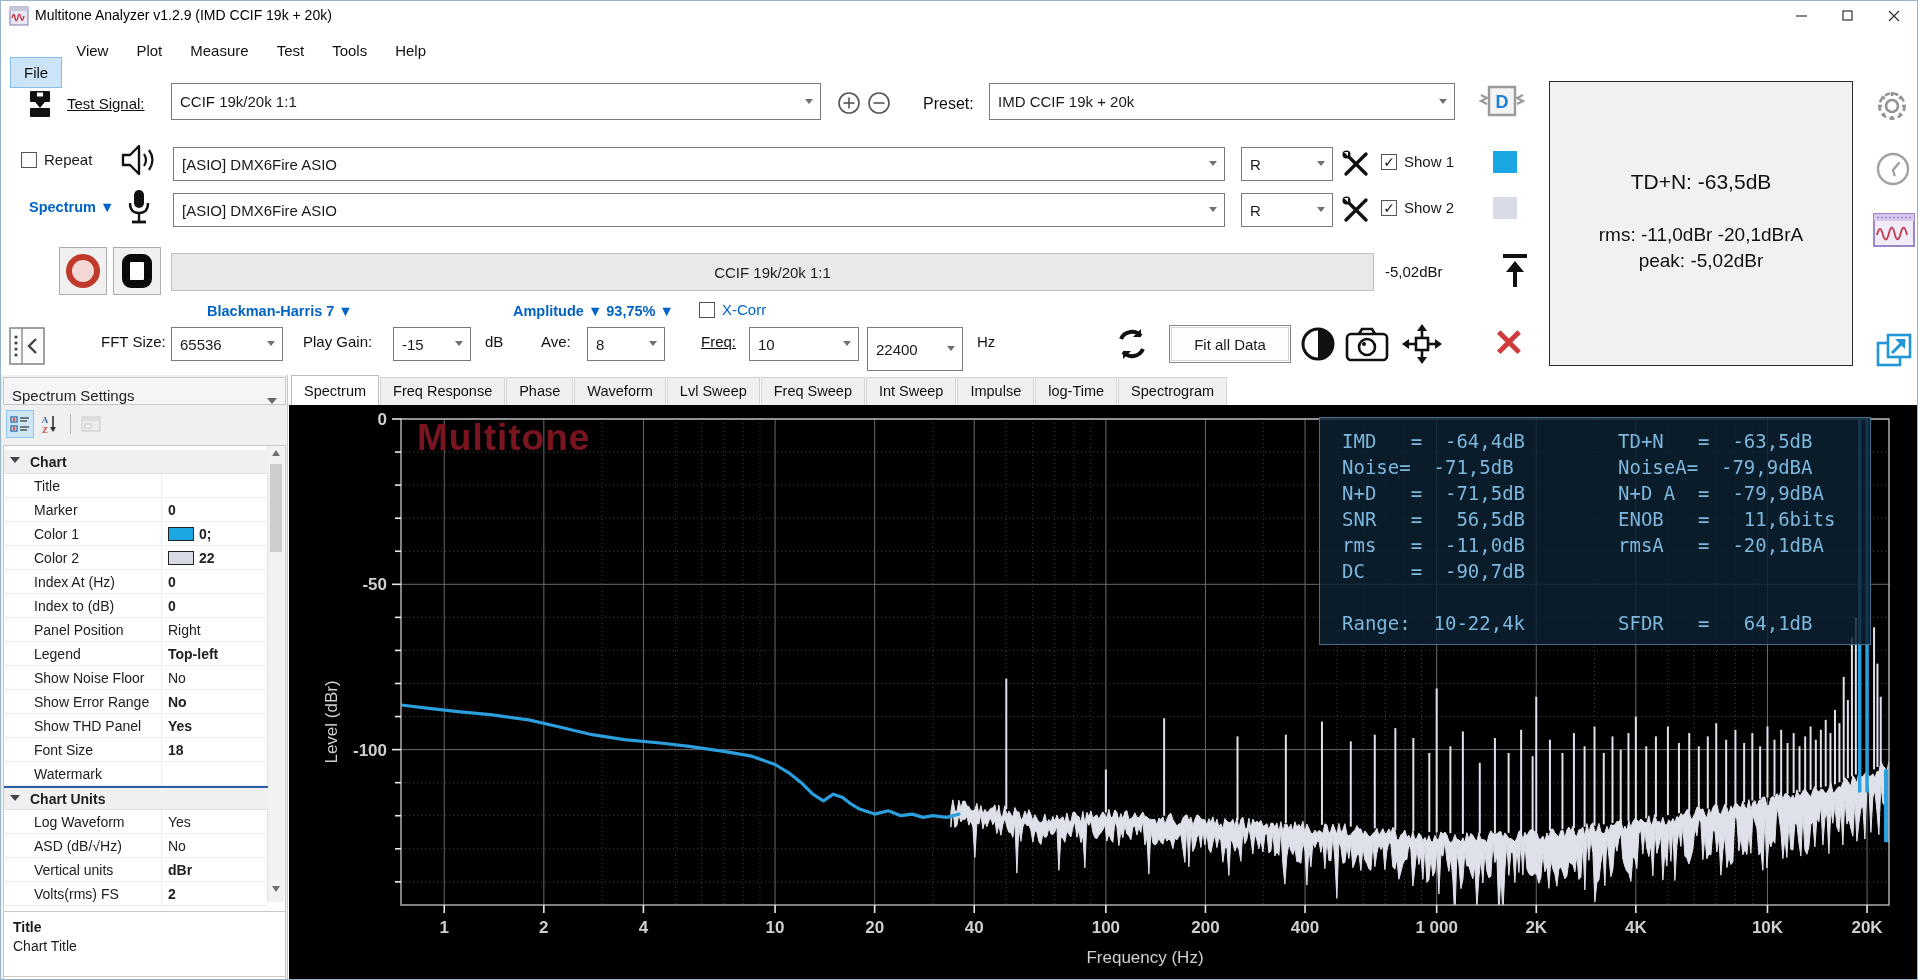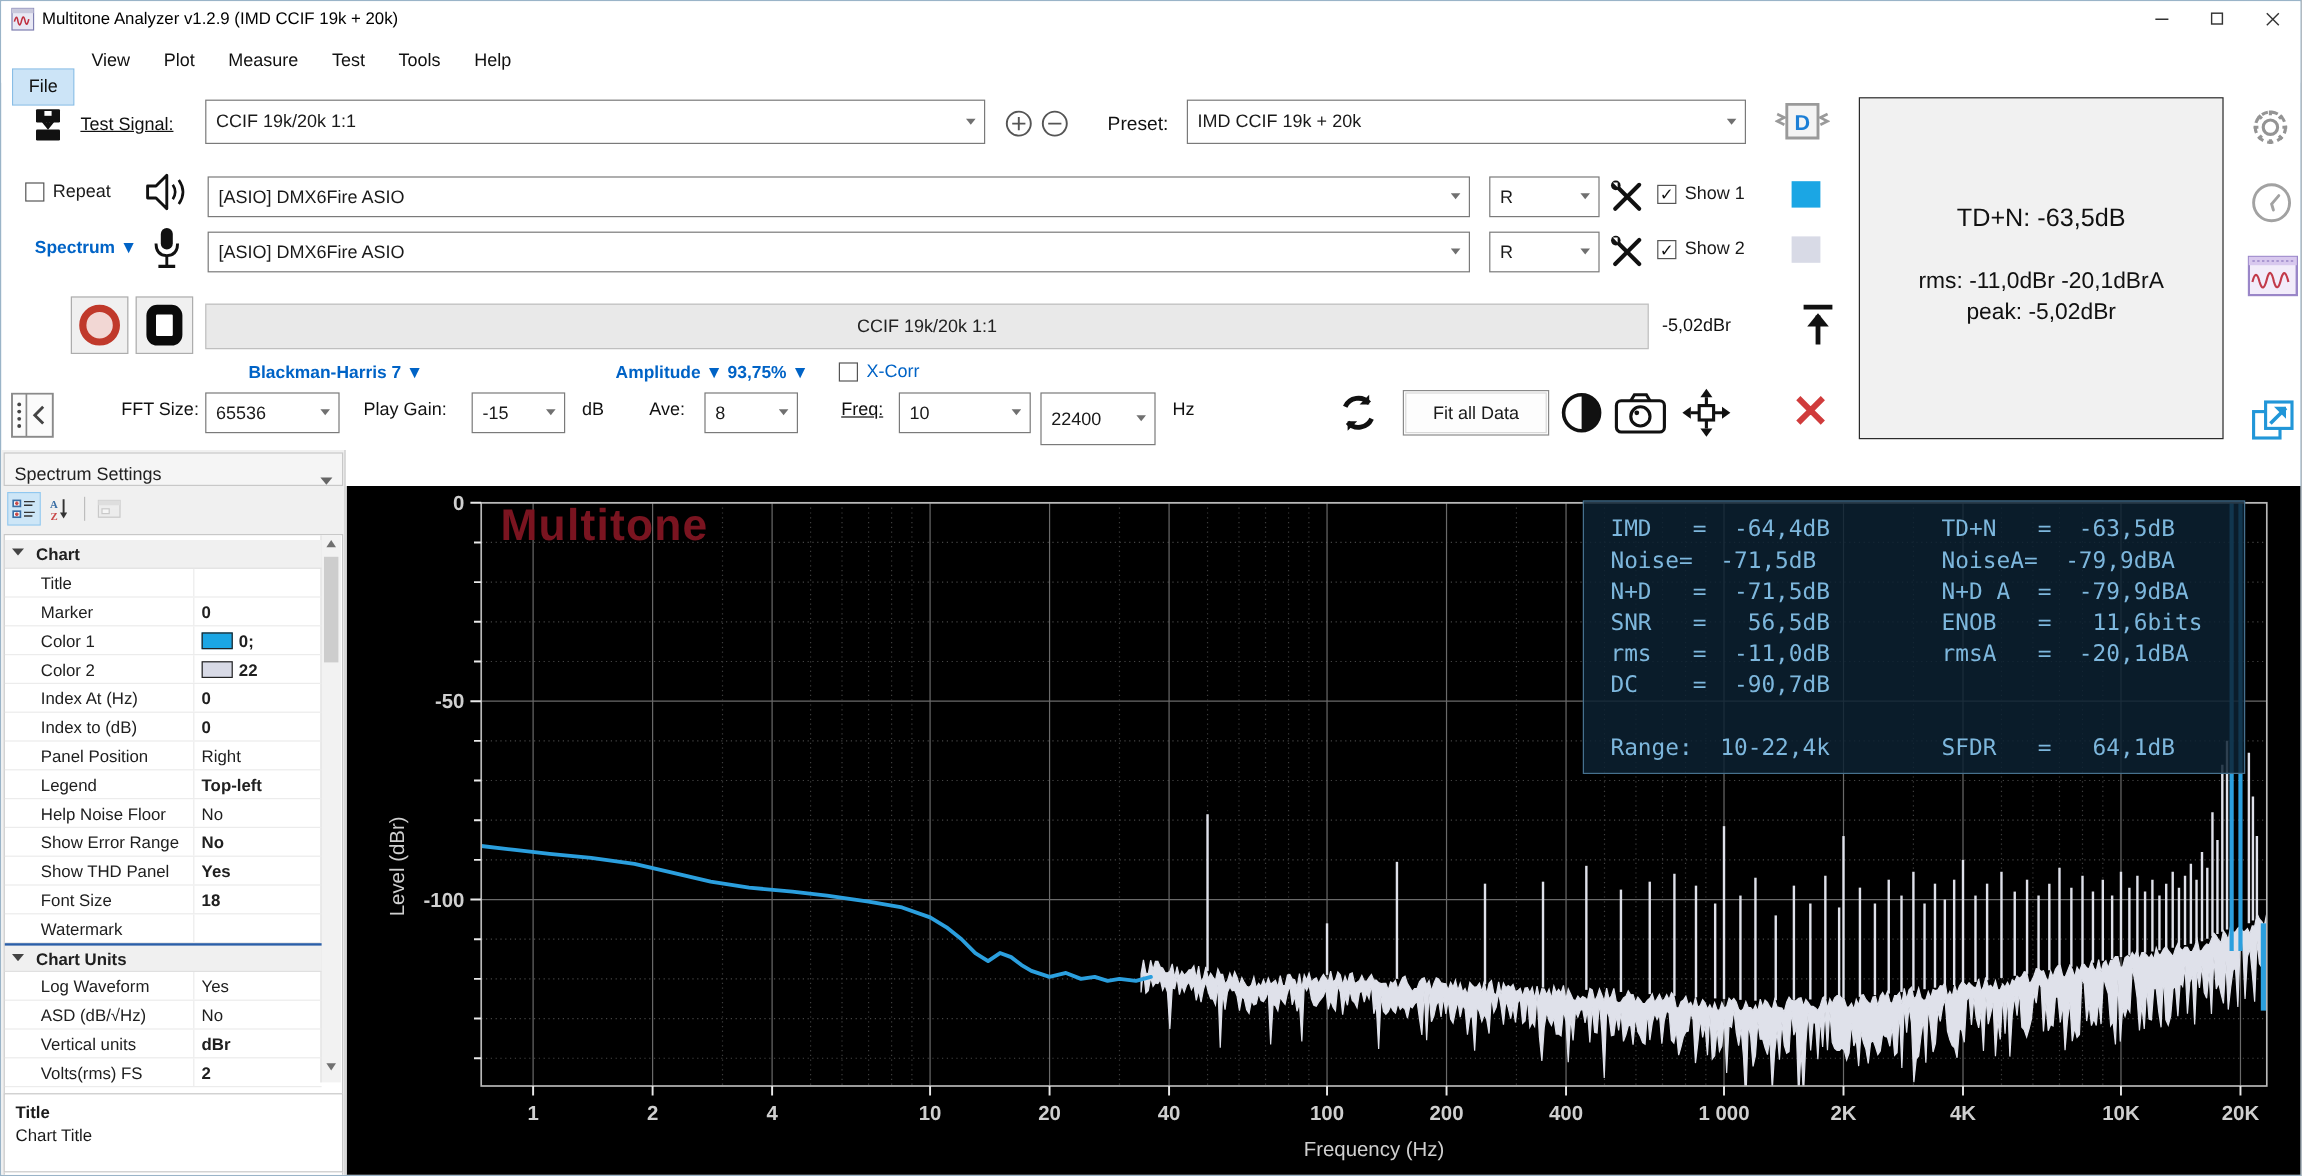--- a/index.html
+++ b/index.html
@@ -472,21 +472,21 @@
             <span>Right</span>
           </span>
         </div>
         <div class="grow" style="top: 196px;">
           <span class="glabel">Legend</span>
           <span class="gval b">
             <span>Top-left</span>
           </span>
         </div>
         <div class="grow" style="top: 220px;">
-          <span class="glabel">Help Noise Floor</span>
+          <span class="glabel">Show Noise Floor</span>
           <span class="gval">
             <span>No</span>
           </span>
         </div>
         <div class="grow" style="top: 244px;">
           <span class="glabel">Show Error Range</span>
           <span class="gval b">
             <span>No</span>
           </span>
         </div>
@@ -536,20 +536,32 @@
             <span>2</span>
           </span>
         </div>
       </div>
     <div class="sb-desc">
       <div class="t">Title</div>
       <div class="d">Chart Title</div>
     </div>
   </div>
 
+  <div class="tabs" id="tabstrip">
+      <span class="tab active">Spectrum</span>
+      <span class="tab">Freq Response</span>
+      <span class="tab">Phase</span>
+      <span class="tab">Waveform</span>
+      <span class="tab">Lvl Sweep</span>
+      <span class="tab">Freq Sweep</span>
+      <span class="tab">Int Sweep</span>
+      <span class="tab">Impulse</span>
+      <span class="tab">log-Time</span>
+      <span class="tab">Spectrogram</span>
+    </div>
 
   <div class="chart">
     <svg id="plot" width="1630" height="576">
         <defs>
           <clipPath id="pc">
             <rect x="112" y="14" width="1488" height="486"></rect>
           </clipPath>
         </defs>
         <line x1="112" x2="1600" y1="14" y2="14" stroke="#6a6a6a" stroke-width="1" stroke-dasharray="none"></line>
         <line x1="112" x2="1600" y1="47.06122448979592" y2="47.06122448979592" stroke="#454545" stroke-width="1" stroke-dasharray="1,3"></line>

